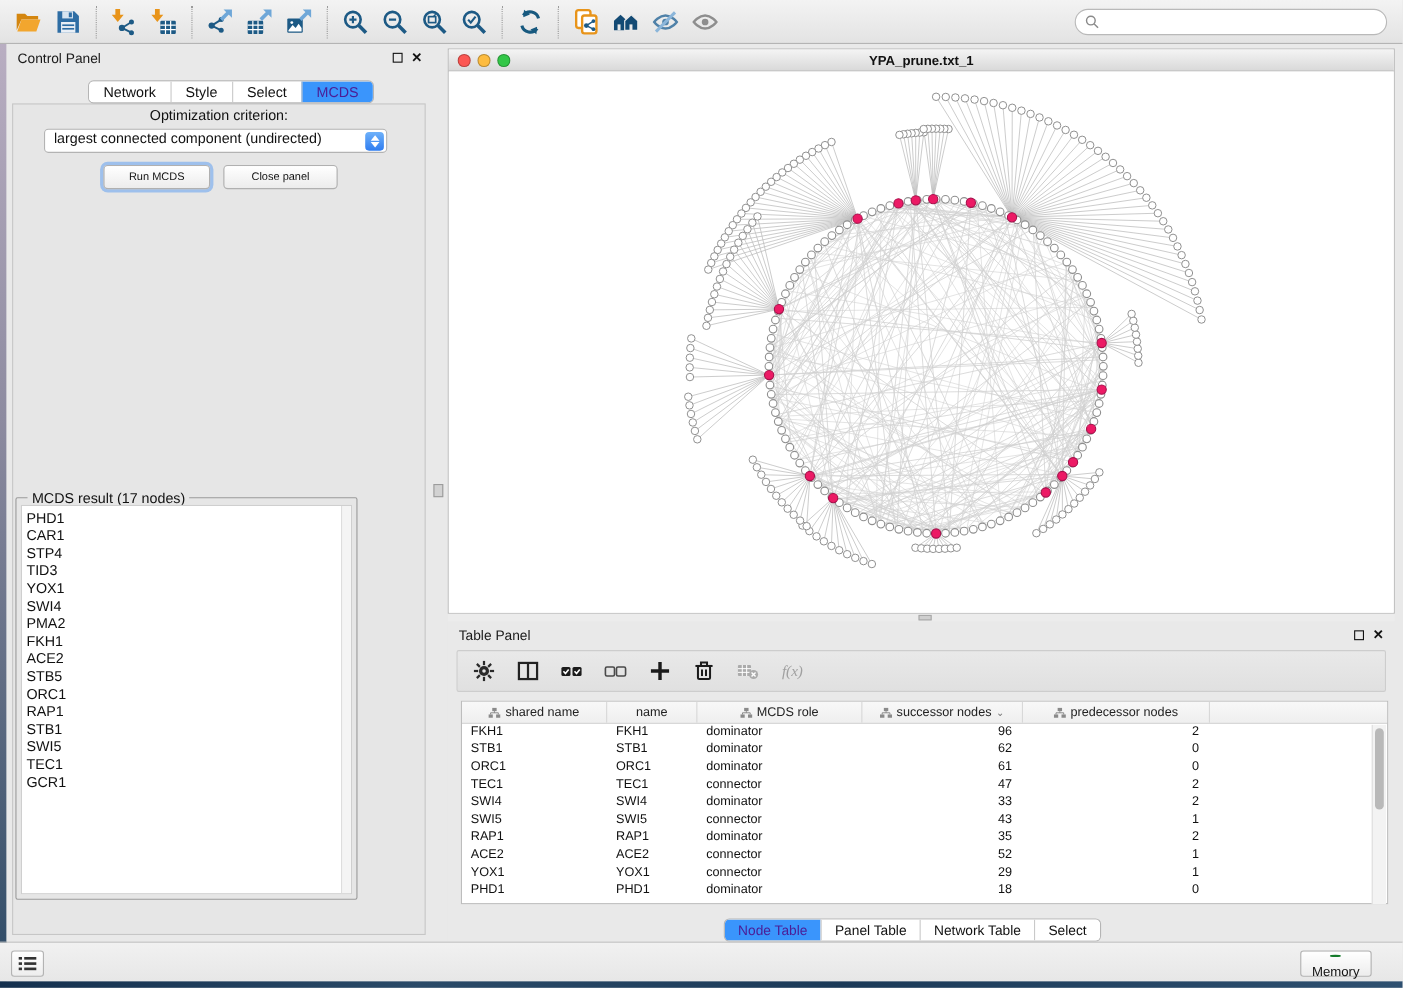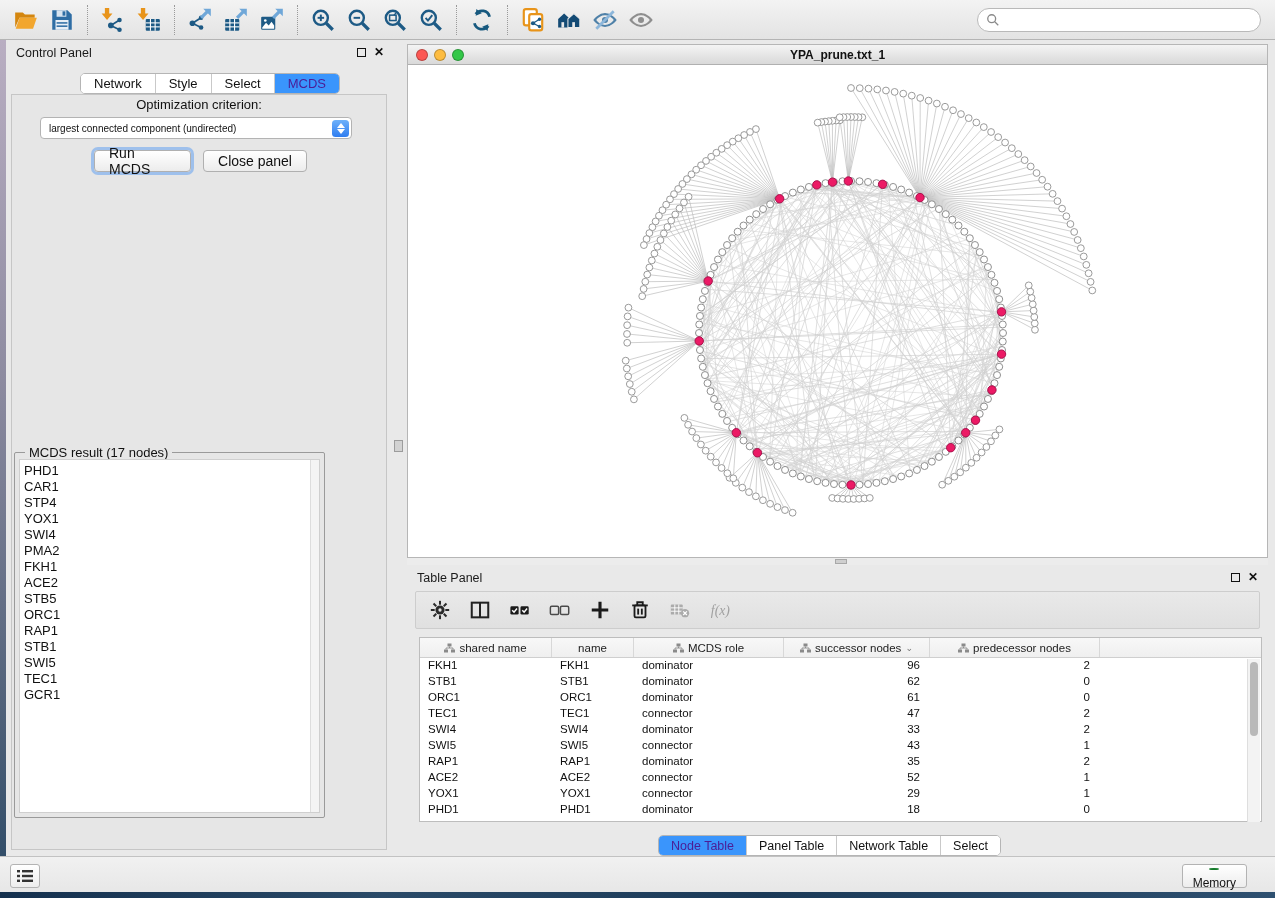--- a/index.html
+++ b/index.html
@@ -37,30 +37,30 @@
   .seg { display:flex; border:1px solid #b5b5b5; border-radius:5px; overflow:hidden;
     background:#fff; height:21px; }
   .seg .tab { padding:2px 13px; font-size:13px; line-height:16px; border-left:1px solid #c9c9c9;
     background:#fff; color:#111; white-space:nowrap; }
   .seg .tab:first-child { border-left:none; }
   .seg .tab.active { background:#3a95fc; color:#4c1d95; }
   #cp-tabs { position:absolute; left:74px; top:33px; }
   #opt-label { position:absolute; left:0; top:57px; width:100%; text-align:center; font-size:13px; }
   #criterion-select { position:absolute; left:34px; top:77px; width:312px; height:22px;
     background:#fff; border:1px solid #b3b3b3; border-radius:4px;
-    display:flex; align-items:center; font-size:10px; padding-left:8px; }
+    display:flex; font-size:13px; padding-left:8px; }
   #criterion-stepper { position:absolute; right:2px; top:1.5px; width:17px; height:17px; border-radius:3.5px;
     background:linear-gradient(#6eb1fa,#2f7df0); display:flex; flex-direction:column;
     align-items:center; justify-content:center; gap:1px; }
   .step-tri-up { width:0; height:0; border-left:4px solid transparent; border-right:4px solid transparent;
     border-bottom:5px solid #fff; }
   .step-tri-dn { width:0; height:0; border-left:4px solid transparent; border-right:4px solid transparent;
     border-top:5px solid #fff; }
   .push-btn { position:absolute; height:22px; background:linear-gradient(#ffffff,#ececec);
-    border:1px solid #b0b0b0; border-radius:4px; font-size:14px; padding:0 14px;
+    border:1px solid #b0b0b0; border-radius:4px; font-size:10px; padding:0 14px;
     display:flex; align-items:center; justify-content:center; }
   #run-btn { left:88px; top:110px; width:97px; box-shadow:0 0 0 3px rgba(98,160,240,.55); }
   #closepanel-btn { left:197px; top:110px; width:104px; }
   #result-group { position:absolute; left:8px; top:412px; width:311px; height:366px;
     border:1px solid #9a9a9a; border-radius:2px; }
   #result-legend { position:absolute; left:10px; top:-8px; background:#e6e6e6; padding:0 4px;
     font-size:13px; }
   #result-list { position:absolute; left:4px; top:6px; right:4px; bottom:4px; background:#fff;
     border:1px solid #cfcfcf; overflow:hidden; font-size:13px; line-height:16px; padding:3px 0 0 4px; }
   #result-scroll { position:absolute; top:0; right:0; width:9px; height:100%;
@@ -315,20 +315,21 @@
   </div>
   <div id="run-btn" class="push-btn">Run MCDS</div>
   <div id="closepanel-btn" class="push-btn">Close panel</div>
   <div id="result-group">
     <span id="result-legend">MCDS result (17 nodes)</span>
     <div id="result-list">
       <div id="result-items">
           <div class="mcds-item">PHD1</div>
           <div class="mcds-item">CAR1</div>
           <div class="mcds-item">STP4</div>
+          <div class="mcds-item">TID3</div>
           <div class="mcds-item">YOX1</div>
           <div class="mcds-item">SWI4</div>
           <div class="mcds-item">PMA2</div>
           <div class="mcds-item">FKH1</div>
           <div class="mcds-item">ACE2</div>
           <div class="mcds-item">STB5</div>
           <div class="mcds-item">ORC1</div>
           <div class="mcds-item">RAP1</div>
           <div class="mcds-item">STB1</div>
           <div class="mcds-item">SWI5</div>

